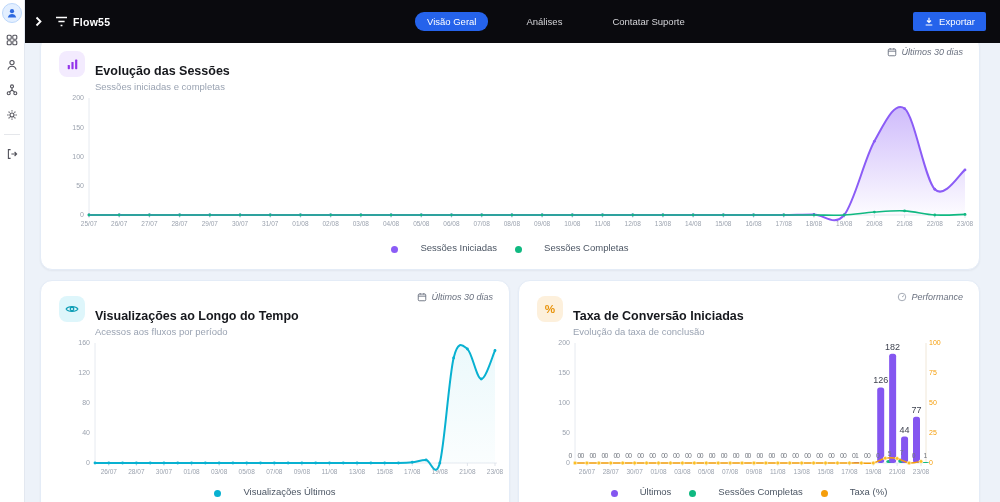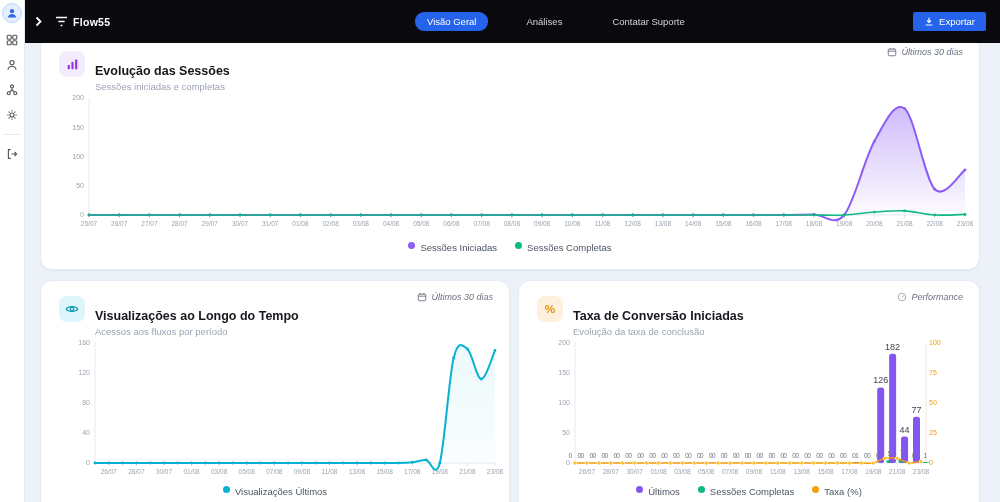--- a/index.html
+++ b/index.html
@@ -40,21 +40,21 @@
   .icon-box.cyan{background:#def6fb;}
   .icon-box.orange{background:#fdf0dc;}
   .card-title{font-size:12.5px;font-weight:bold;color:#16181d;line-height:13px;margin-top:14px;}
   .card-sub{font-size:9.5px;color:#9aa3b2;margin-top:3px;}
   .badge{position:absolute;right:16px;top:11px;display:flex;align-items:center;gap:4px;
     font-size:9px;color:#6b7280;font-style:italic;}
   .chart{position:absolute;left:0;top:0;}
   .legend{position:absolute;left:0;right:0;display:flex;justify-content:center;gap:18px;align-items:center;}
   .card-1 .legend{top:206px;}
   .card-2 .legend,.card-3 .legend{top:205px;}
-  .legend-item{display:flex;align-items:flex-start;gap:5px;font-size:9.5px;color:#4b5563;}
+  .legend-item{display:flex;align-items:flex-end;gap:22px;font-size:9.5px;color:#4b5563;}
   .legend-dot{width:7px;height:7px;border-radius:50%;flex:none;}
   svg text{font-family:"Liberation Sans",sans-serif;}
 </style>
 </head>
 <body>
 
 <div class="sidebar">
   <div class="avatar">
     <svg width="12" height="12" viewBox="0 0 12 12">
       <circle cx="6" cy="4.2" r="2.1" fill="#2f6ae0"></circle>

